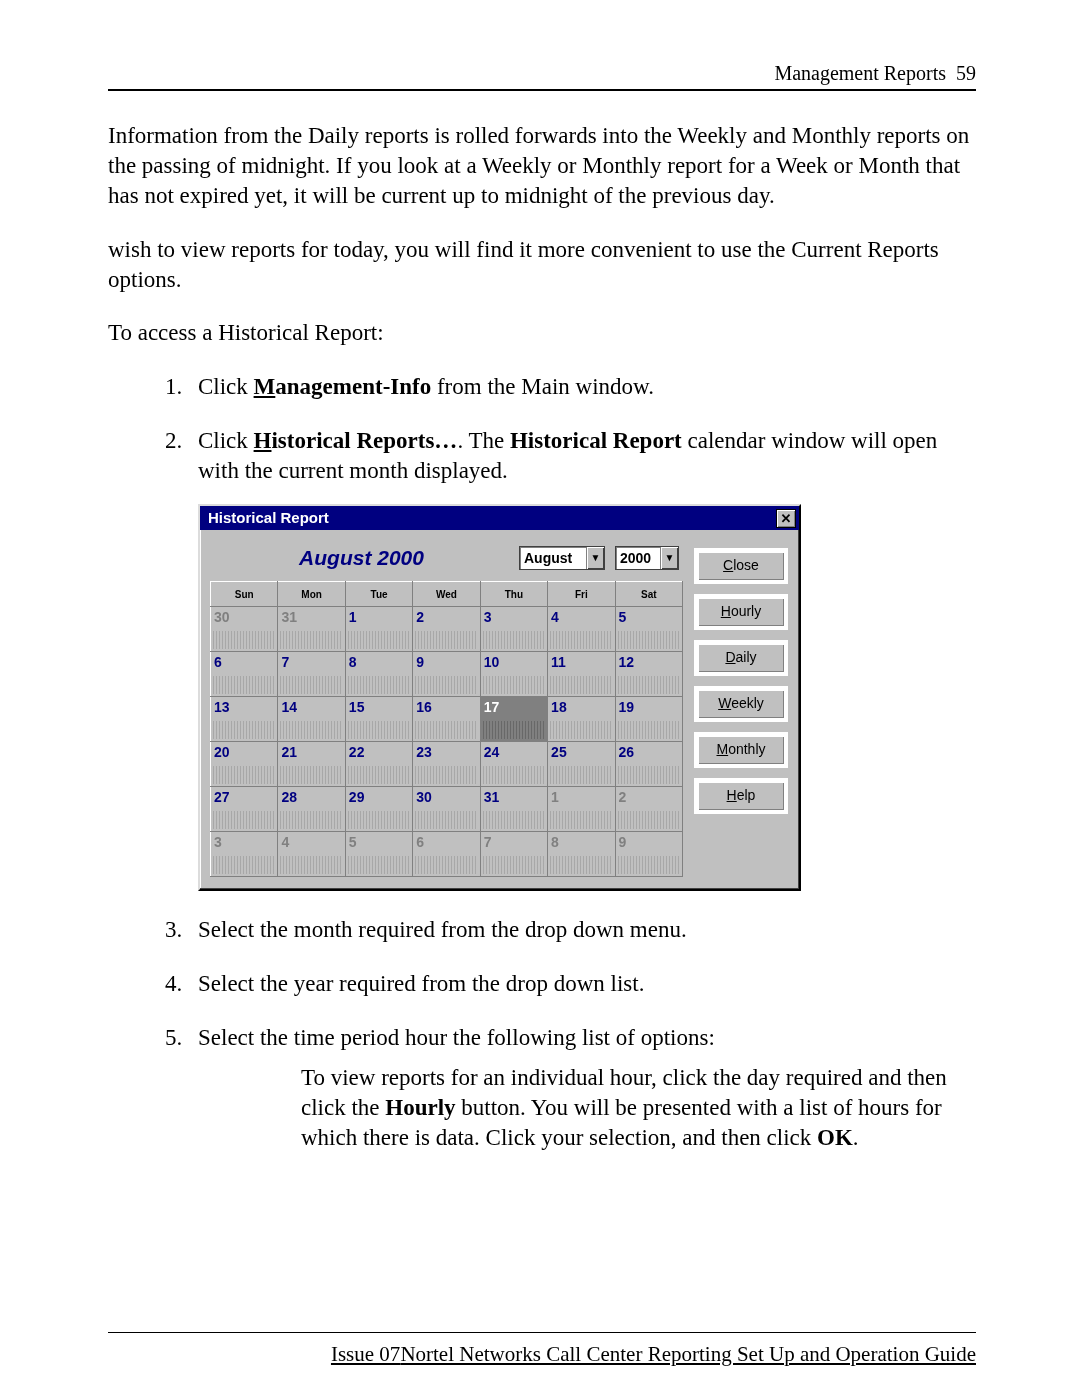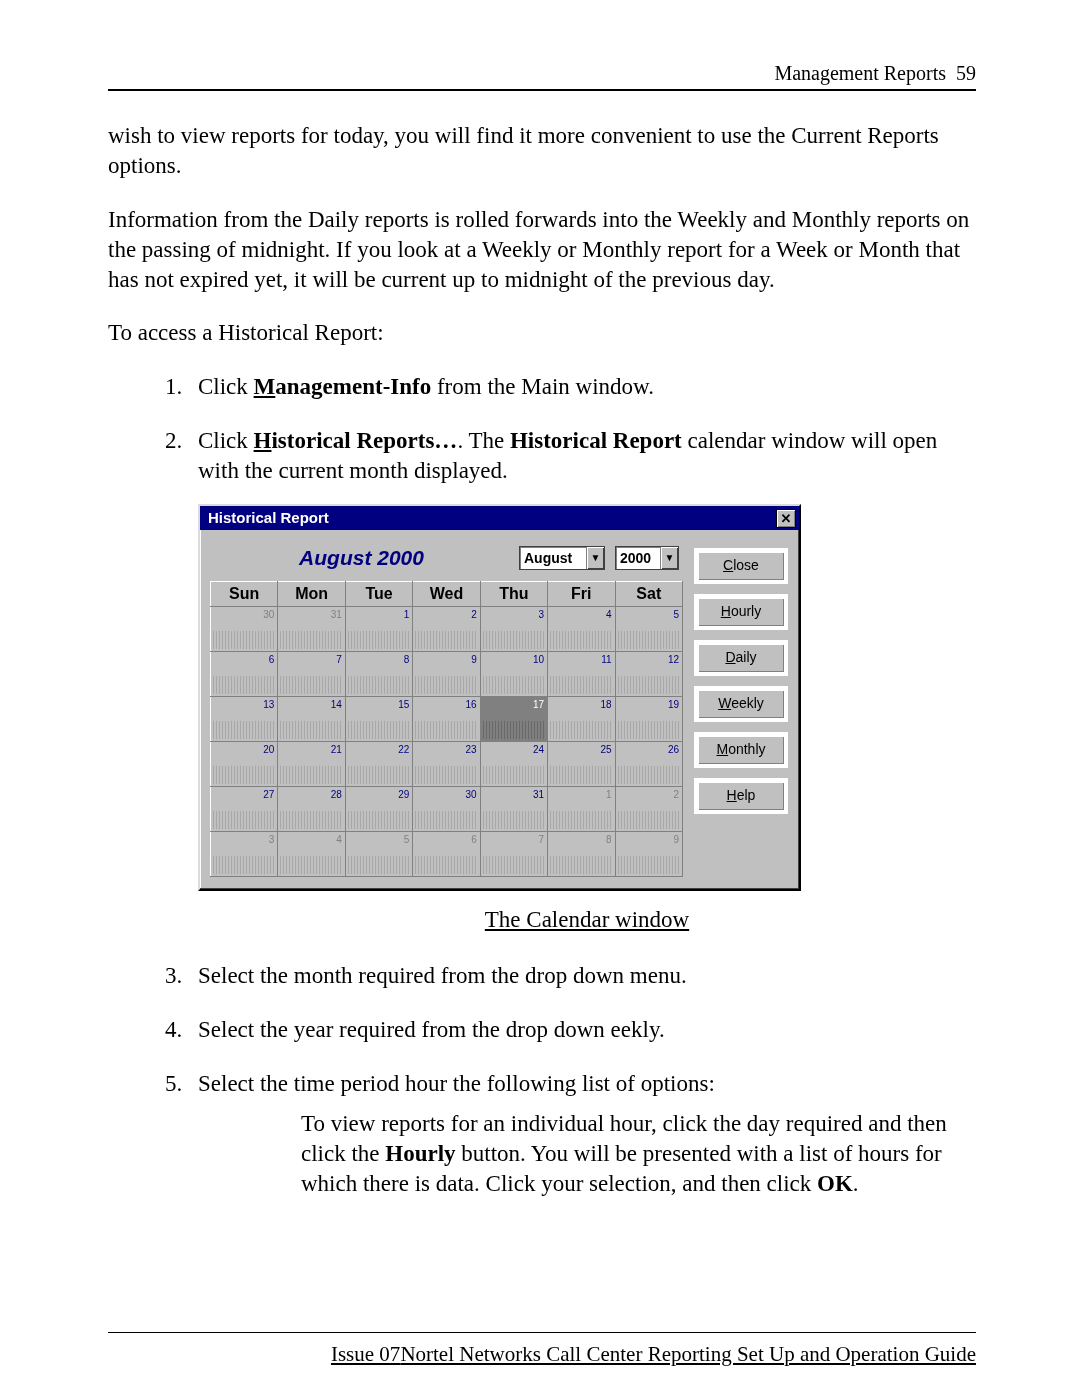--- a/index.html
+++ b/index.html
@@ -144,35 +144,34 @@
     table-layout: fixed;
   }
   table.calendar th {
     font-weight: bold;
     text-align: center;
     background: #c0c0c0;
     border: 1px solid #808080;
     border-top-color: #fff;
     border-left-color: #fff;
     height: 22px;
-    font-size: 16px;
+    font-size: 10px;
   }
   table.calendar td {
     border: 1px solid #808080;
     border-top-color: #fff;
     border-left-color: #fff;
     height: 42px;
     vertical-align: top;
     padding: 1px 3px;
-    font-size: 10px;
+    font-size: 14px;
     color: #000080;
-    font-weight: normal;
+    font-weight: bold;
     background: #c0c0c0;
     position: relative;
-    text-align: right;
   }
   table.calendar td.outmonth { color: #808080; }
   table.calendar td.selected {
     background: #808080;
     color: #fff;
   }
   .hatch {
     position: absolute;
     left: 2px; right: 2px; bottom: 2px;
     height: 18px;
@@ -236,22 +235,22 @@
 <div class="page">
 
   <div class="header-wrap">
     <div class="header-line">
       <span>Management Reports</span>&nbsp;&nbsp;<span>59</span>
     </div>
     <hr class="hr-top">
   </div>
 
   <div class="body-text">
+    <p class="para">Information from the Daily reports is rolled forwards into the Weekly and Monthly reports on the passing of midnight.  If you look at a Weekly or Monthly report for a Week or Month that has not expired yet, it will be current up to midnight of the previous day.</p>
     <p class="para">wish to view reports for today, you will find it more convenient to use the Current Reports options.</p>
-    <p class="para">Information from the Daily reports is rolled forwards into the Weekly and Monthly reports on the passing of midnight.  If you look at a Weekly or Monthly report for a Week or Month that has not expired yet, it will be current up to midnight of the previous day.</p>
     <p class="para">To access a Historical Report:</p>
 
     <ol class="steps" start="1">
       <li>
         <span>Click </span><span class="bold"><span class="underline">M</span><span>anagement-Info</span></span><span> from the Main window.</span>
       </li>
       <li>
         <span>Click </span><span class="bold"><span class="underline">H</span><span>istorical Reports…</span></span><span>. The </span><span class="bold">Historical Report</span><span> calendar window will open with the current month displayed.</span>
 
         <div class="win-wrap">
@@ -348,25 +347,24 @@
                 <div class="btn"><span class="mn">H</span><span>ourly</span></div>
                 <div class="btn"><span class="mn">D</span><span>aily</span></div>
                 <div class="btn"><span class="mn">W</span><span>eekly</span></div>
                 <div class="btn"><span class="mn">M</span><span>onthly</span></div>
                 <div class="btn"><span class="mn">H</span><span>elp</span></div>
               </div>
             </div>
           </div>
         </div>
 
-        <div class="caption">The Calendar window</div>
       </li>
 
       <li>Select the month required from the drop down menu.</li>
-      <li>Select the year required from the drop down eekly.</li>
+      <li>Select the year required from the drop down list.</li>
       <li>
         <span>Select the time period hour the following list of options:</span>
         <p class="sub-para">
           <span>To view reports for an individual hour, click the day required and then click the </span><span class="bold">Hourly</span><span> button. You will be presented with a list of hours for which there is data. Click your selection, and then click </span><span class="bold">OK</span><span>.</span>
         </p>
       </li>
     </ol>
   </div>
 
   <hr class="footer-hr">

